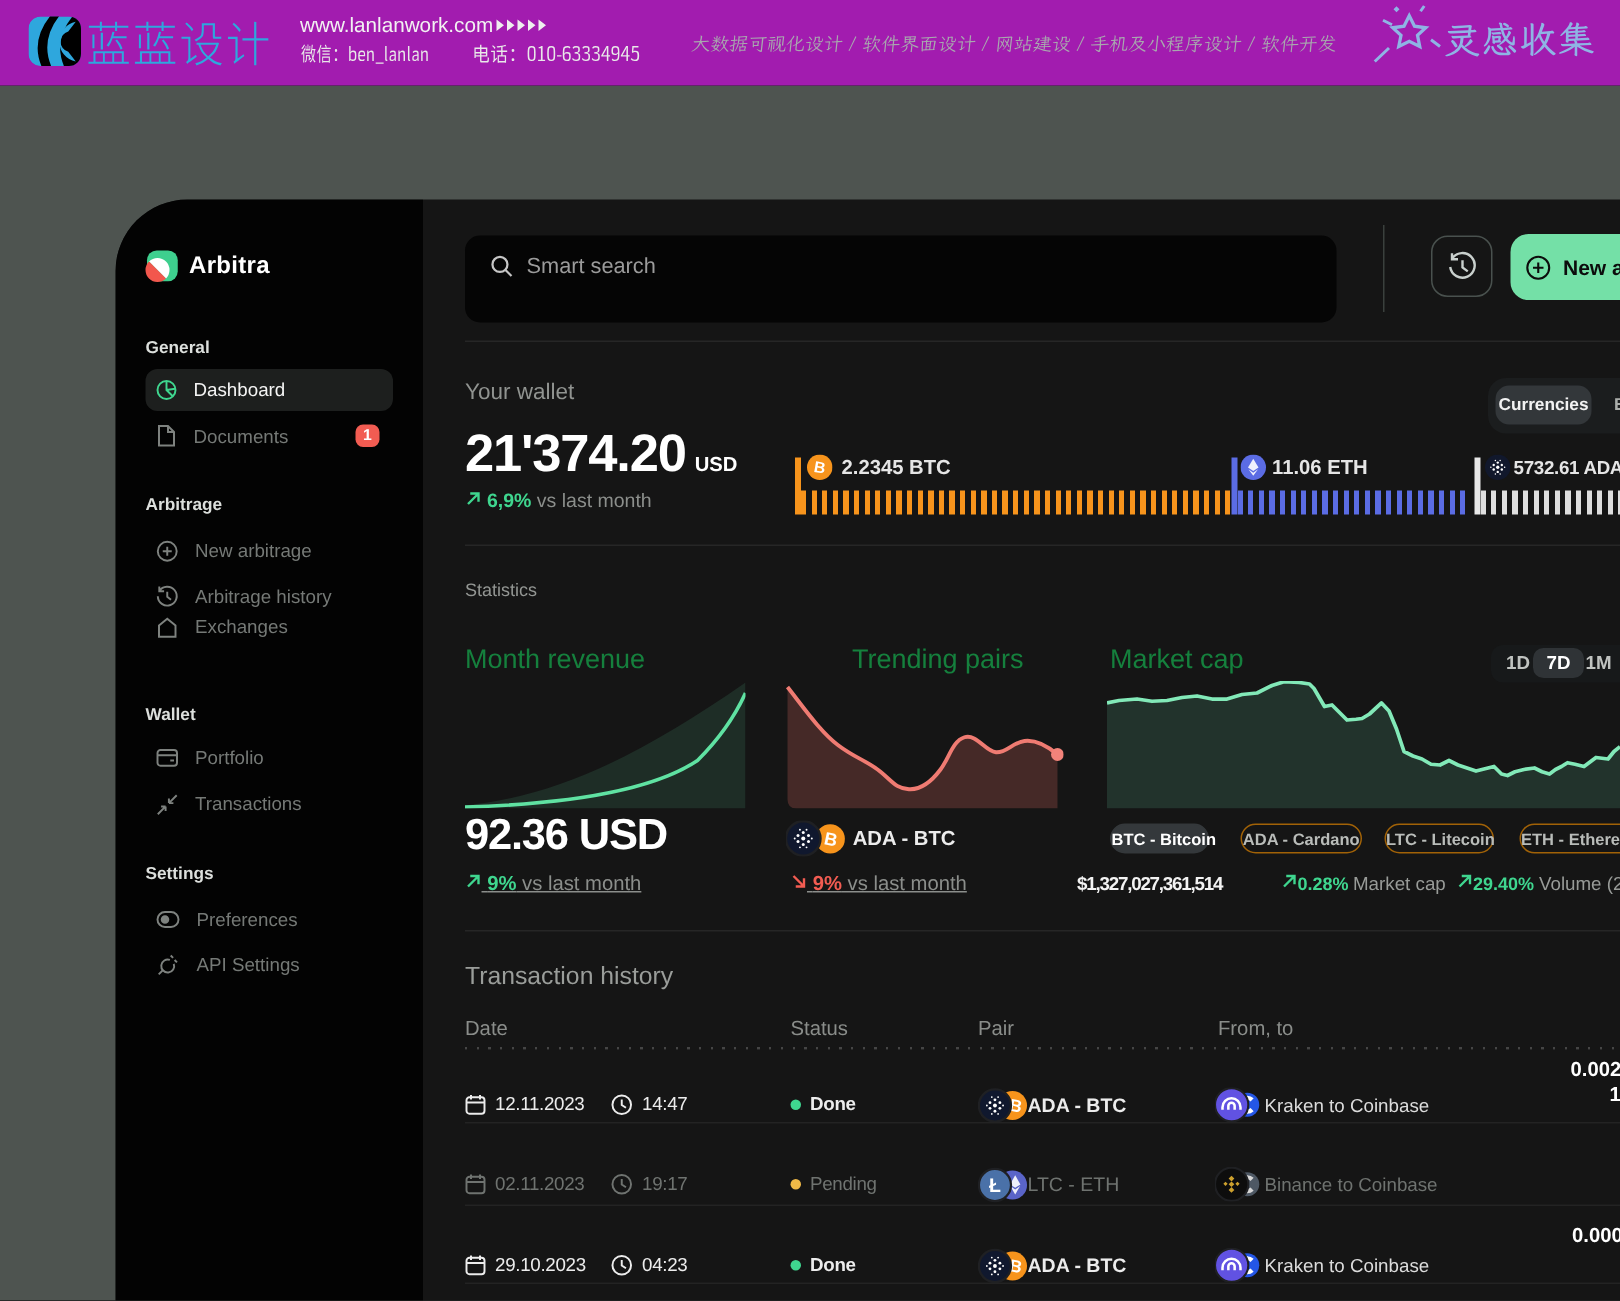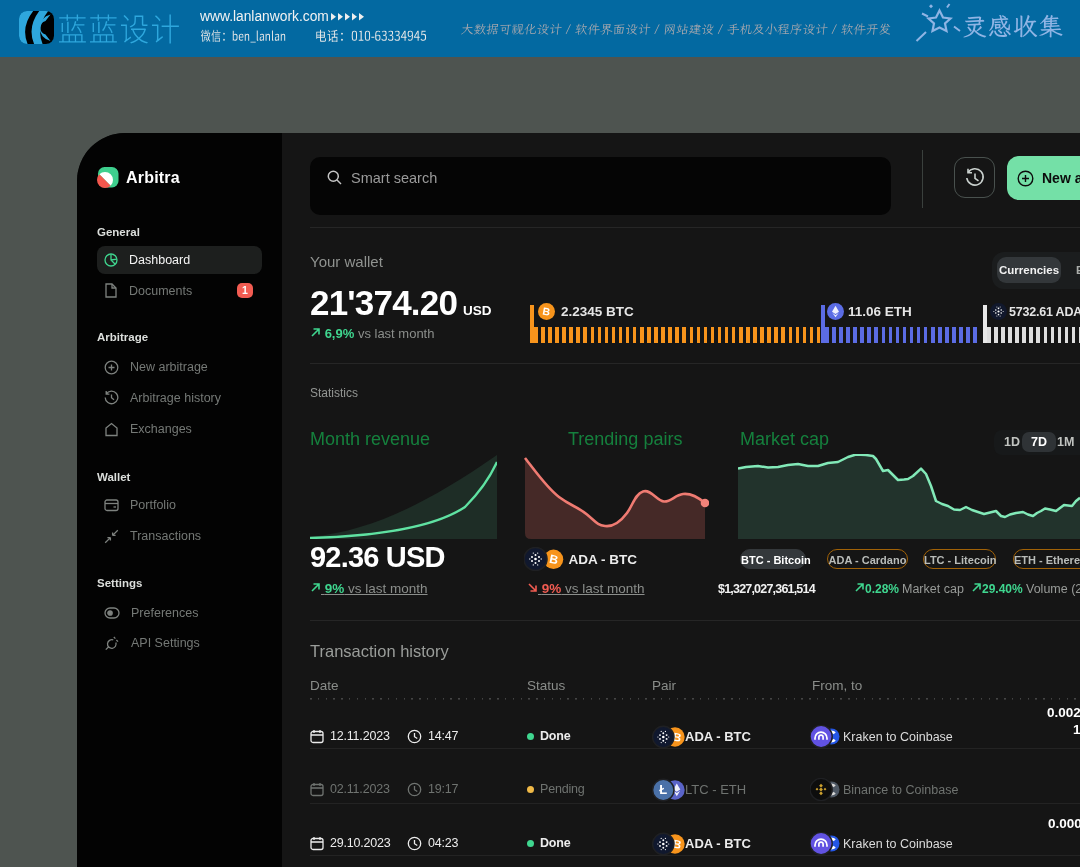--- a/index.html
+++ b/index.html
@@ -1,20 +1,20 @@
 <!DOCTYPE html>
 <html><head>
 <meta charset="utf-8">
 <style>
 * { margin:0; padding:0; box-sizing:border-box; }
 html,body { width:1080px; height:867px; overflow:hidden; background:#000; }
 body { font-family:"Liberation Sans", sans-serif; }
 
 
-.topbar { position:absolute; left:0; top:0; width:1080px; height:57px; background:#0369a1; z-index:10; }
+.topbar { position:absolute; left:0; top:0; width:1080px; height:57px; background:#a21caf; z-index:10; }
 .contact { position:absolute; left:200px; top:9px; color:#f2f2f2; }
 .contact .l1 { font-size:13.8px; letter-spacing:0; }
 
 
 .stage { position:absolute; left:0; top:57px; width:1080px; height:810px; background:#4e5450; }
 .card { position:absolute; left:77px; top:76px; width:1003px; height:734px; background:#151515; border-radius:48px 0 0 0; overflow:hidden; }
 
 
 .sidebar { position:absolute; left:0; top:0; width:205px; height:734px; background:#030303; }
 .sb-logo { position:absolute; left:21px; top:34px; }
@@ -157,21 +157,21 @@
           </svg>
         New arbitrage
       </div>
       <div class="sb-item" style="top:250.5px;">
         <svg width="15" height="15" viewBox="0 0 15 15" fill="none" stroke="#7e827f" stroke-width="1.3">
             <path d="M2.2 4 A 6.3 6.3 0 1 1 1.2 7.5 M2.2 1 v3.2 h3.2"></path>
             <path d="M7.5 4.5 v3.3 l2.5 2"></path>
           </svg>
         Arbitrage history
       </div>
-      <div class="sb-item" style="top:282px;align-items:center;">
+      <div class="sb-item" style="top:271px;align-items:center;">
         <svg width="15" height="15" viewBox="0 0 15 15" fill="none" stroke="#7e827f" stroke-width="1.3">
             <path d="M2 6 L7.5 1.5 L13 6 V13.5 H2 Z"></path>
           </svg>
         Exchanges
       </div>
       <div class="sb-sec" style="top:338px;">Wallet</div>
       <div class="sb-item" style="top:358px;">
         <svg width="15" height="14" viewBox="0 0 15 14" fill="none" stroke="#7e827f" stroke-width="1.3">
             <rect x="1" y="2" width="13" height="10.5" rx="2"></rect>
             <path d="M1 5.5 h13"></path>

